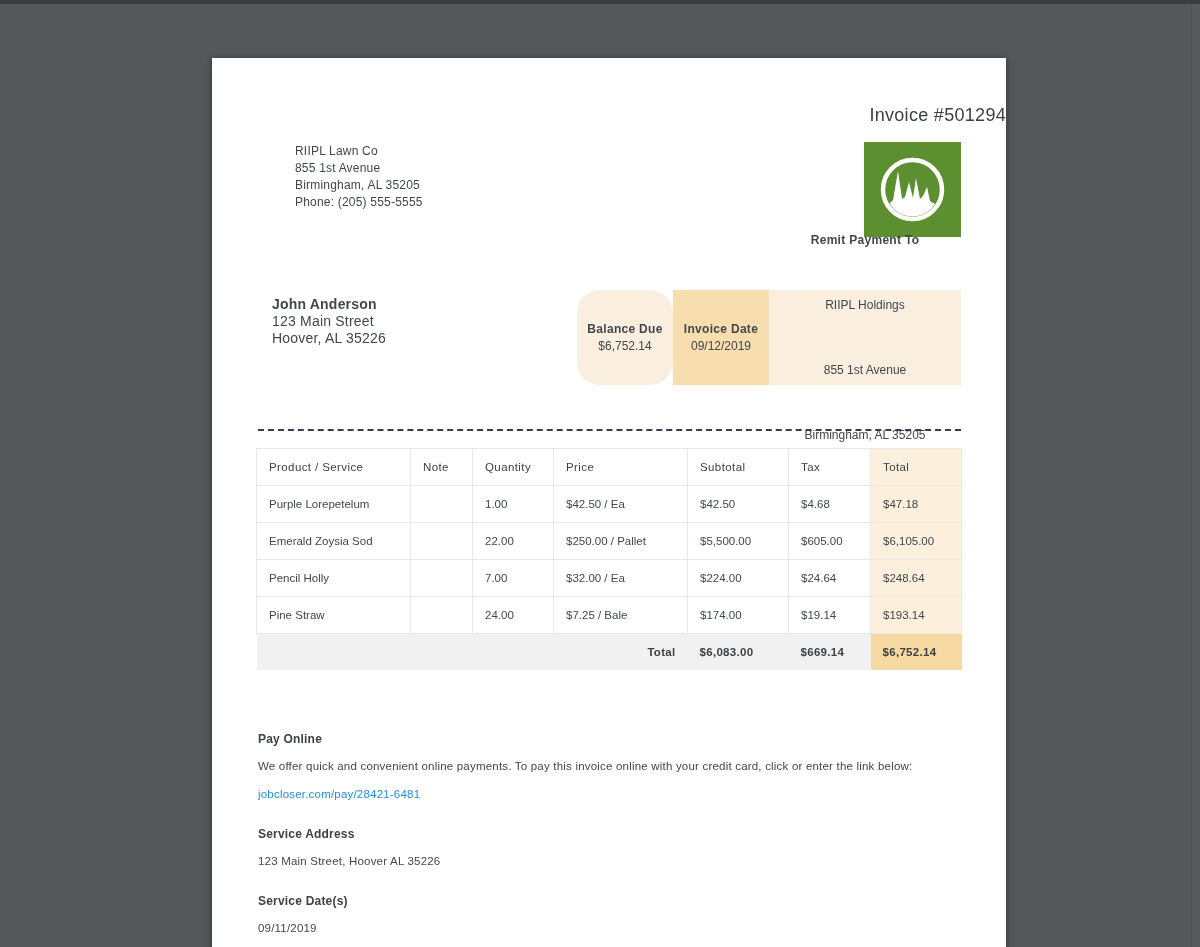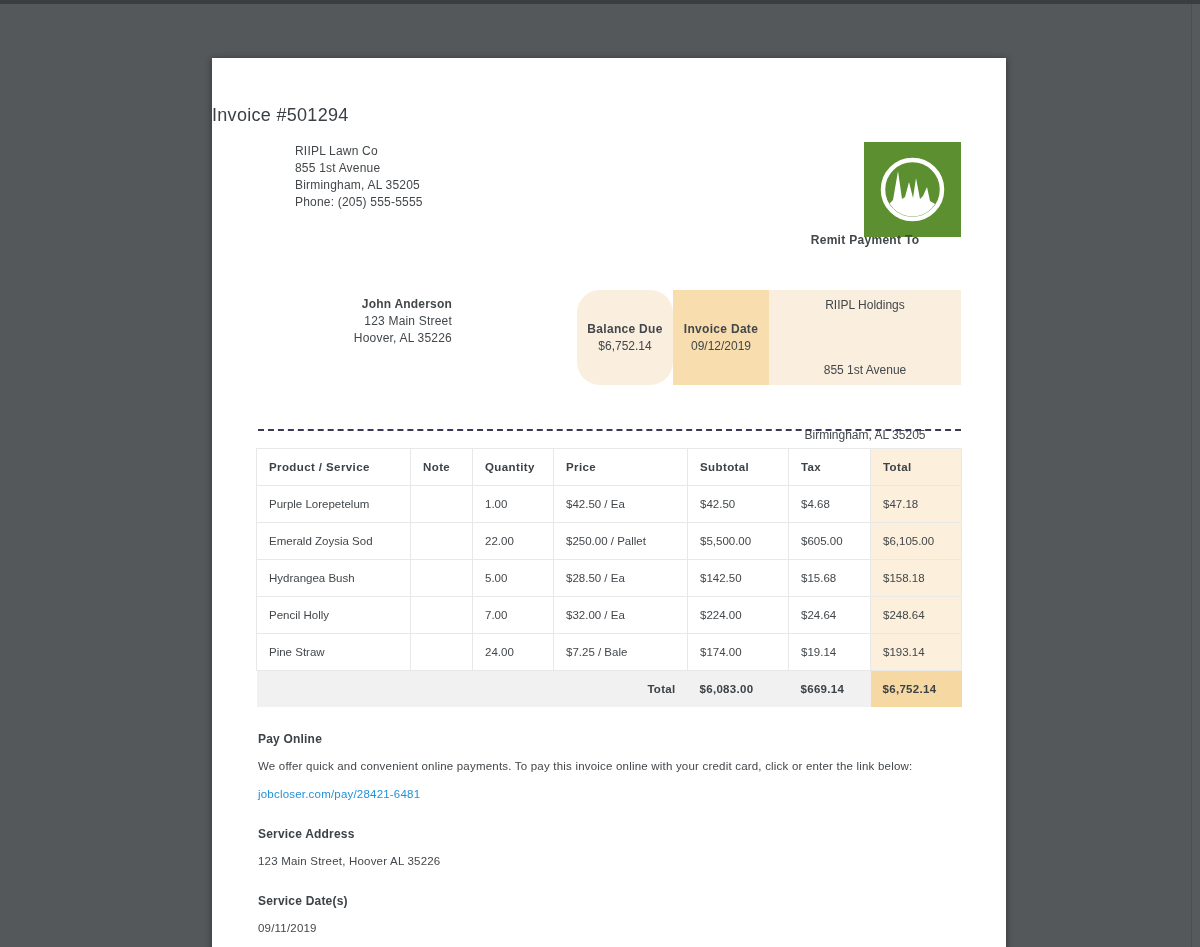--- a/index.html
+++ b/index.html
@@ -21,34 +21,34 @@
   }
   .page {
     position: absolute; left: 212px; top: 58px;
     width: 794px; height: 950px;
     background: #ffffff;
     box-shadow: 0 1px 7px rgba(0,0,0,0.42);
     color: #42474b;
   }
   .invoice-title {
     position: absolute; left: 0; top: 47px; width: 794px;
-    text-align: left; font-size: 18px; color: #3a3f44; letter-spacing: 0.3px;
+    text-align: right; font-size: 18px; color: #3a3f44; letter-spacing: 0.3px;
   }
   .company-block {
     position: absolute; left: 83px; top: 85px;
     font-size: 12px; line-height: 17px; letter-spacing: 0.2px;
   }
   .company-name { font-weight: normal; }
   .phone-label { }
   .logo {
     position: absolute; left: 652px; top: 84px; width: 97px; height: 95px;
   }
   .customer-block {
     position: absolute; left: 60px; top: 238px; width: 180px;
-    text-align: right; font-size: 12px; line-height: 17px; letter-spacing: 0.2px;
+    text-align: left; font-size: 14px; line-height: 17px; letter-spacing: 0.2px;
   }
   .customer-name { font-weight: bold; }
   .summary-row {
     position: absolute; left: 365px; top: 232px; height: 95px;
     display: flex;
   }
   .summary-box {
     display: flex; flex-direction: column; justify-content: center;
     text-align: center; font-size: 12px; line-height: 17px;
   }
@@ -66,21 +66,21 @@
     position: absolute; left: 44px; top: 390px; width: 705px;
     border-collapse: collapse; table-layout: fixed;
     font-size: 11.5px; color: #42474b;
   }
   table.items th, table.items td {
     border: 1px solid #e8e8e8;
     height: 36px; padding: 0 0 0 12px;
     text-align: left; font-weight: normal;
     overflow: hidden; white-space: nowrap;
   }
-  table.items th { font-weight: bold; letter-spacing: 0.4px; color: #3d4247; }
+  table.items th { font-weight: normal; letter-spacing: 0.4px; color: #3d4247; }
   table.items .col-total-cell { background: #fcefdc; }
   table.items tr.totals td {
     border: none; background: #f1f1f1; font-weight: bold; letter-spacing: 0.3px;
     color: #3d4247;
   }
   table.items tr.totals td.t-label { text-align: right; padding-right: 12px; }
   table.items tr.totals td.grand { background: #f6d9a2; }
   .section-heading {
     position: absolute; left: 46px;
     font-size: 12px; font-weight: bold; letter-spacing: 0.2px; color: #3d4247;
@@ -181,29 +181,20 @@
       <tr>
         <td>Emerald Zoysia Sod</td>
         <td></td>
         <td>22.00</td>
         <td>$250.00 / Pallet</td>
         <td>$5,500.00</td>
         <td>$605.00</td>
         <td class="col-total-cell">$6,105.00</td>
       </tr>
       <tr>
-        <td>Hydrangea Bush</td>
-        <td></td>
-        <td>5.00</td>
-        <td>$28.50 / Ea</td>
-        <td>$142.50</td>
-        <td>$15.68</td>
-        <td class="col-total-cell">$158.18</td>
-      </tr>
-      <tr>
         <td>Pencil Holly</td>
         <td></td>
         <td>7.00</td>
         <td>$32.00 / Ea</td>
         <td>$224.00</td>
         <td>$24.64</td>
         <td class="col-total-cell">$248.64</td>
       </tr>
       <tr>
         <td>Pine Straw</td>

